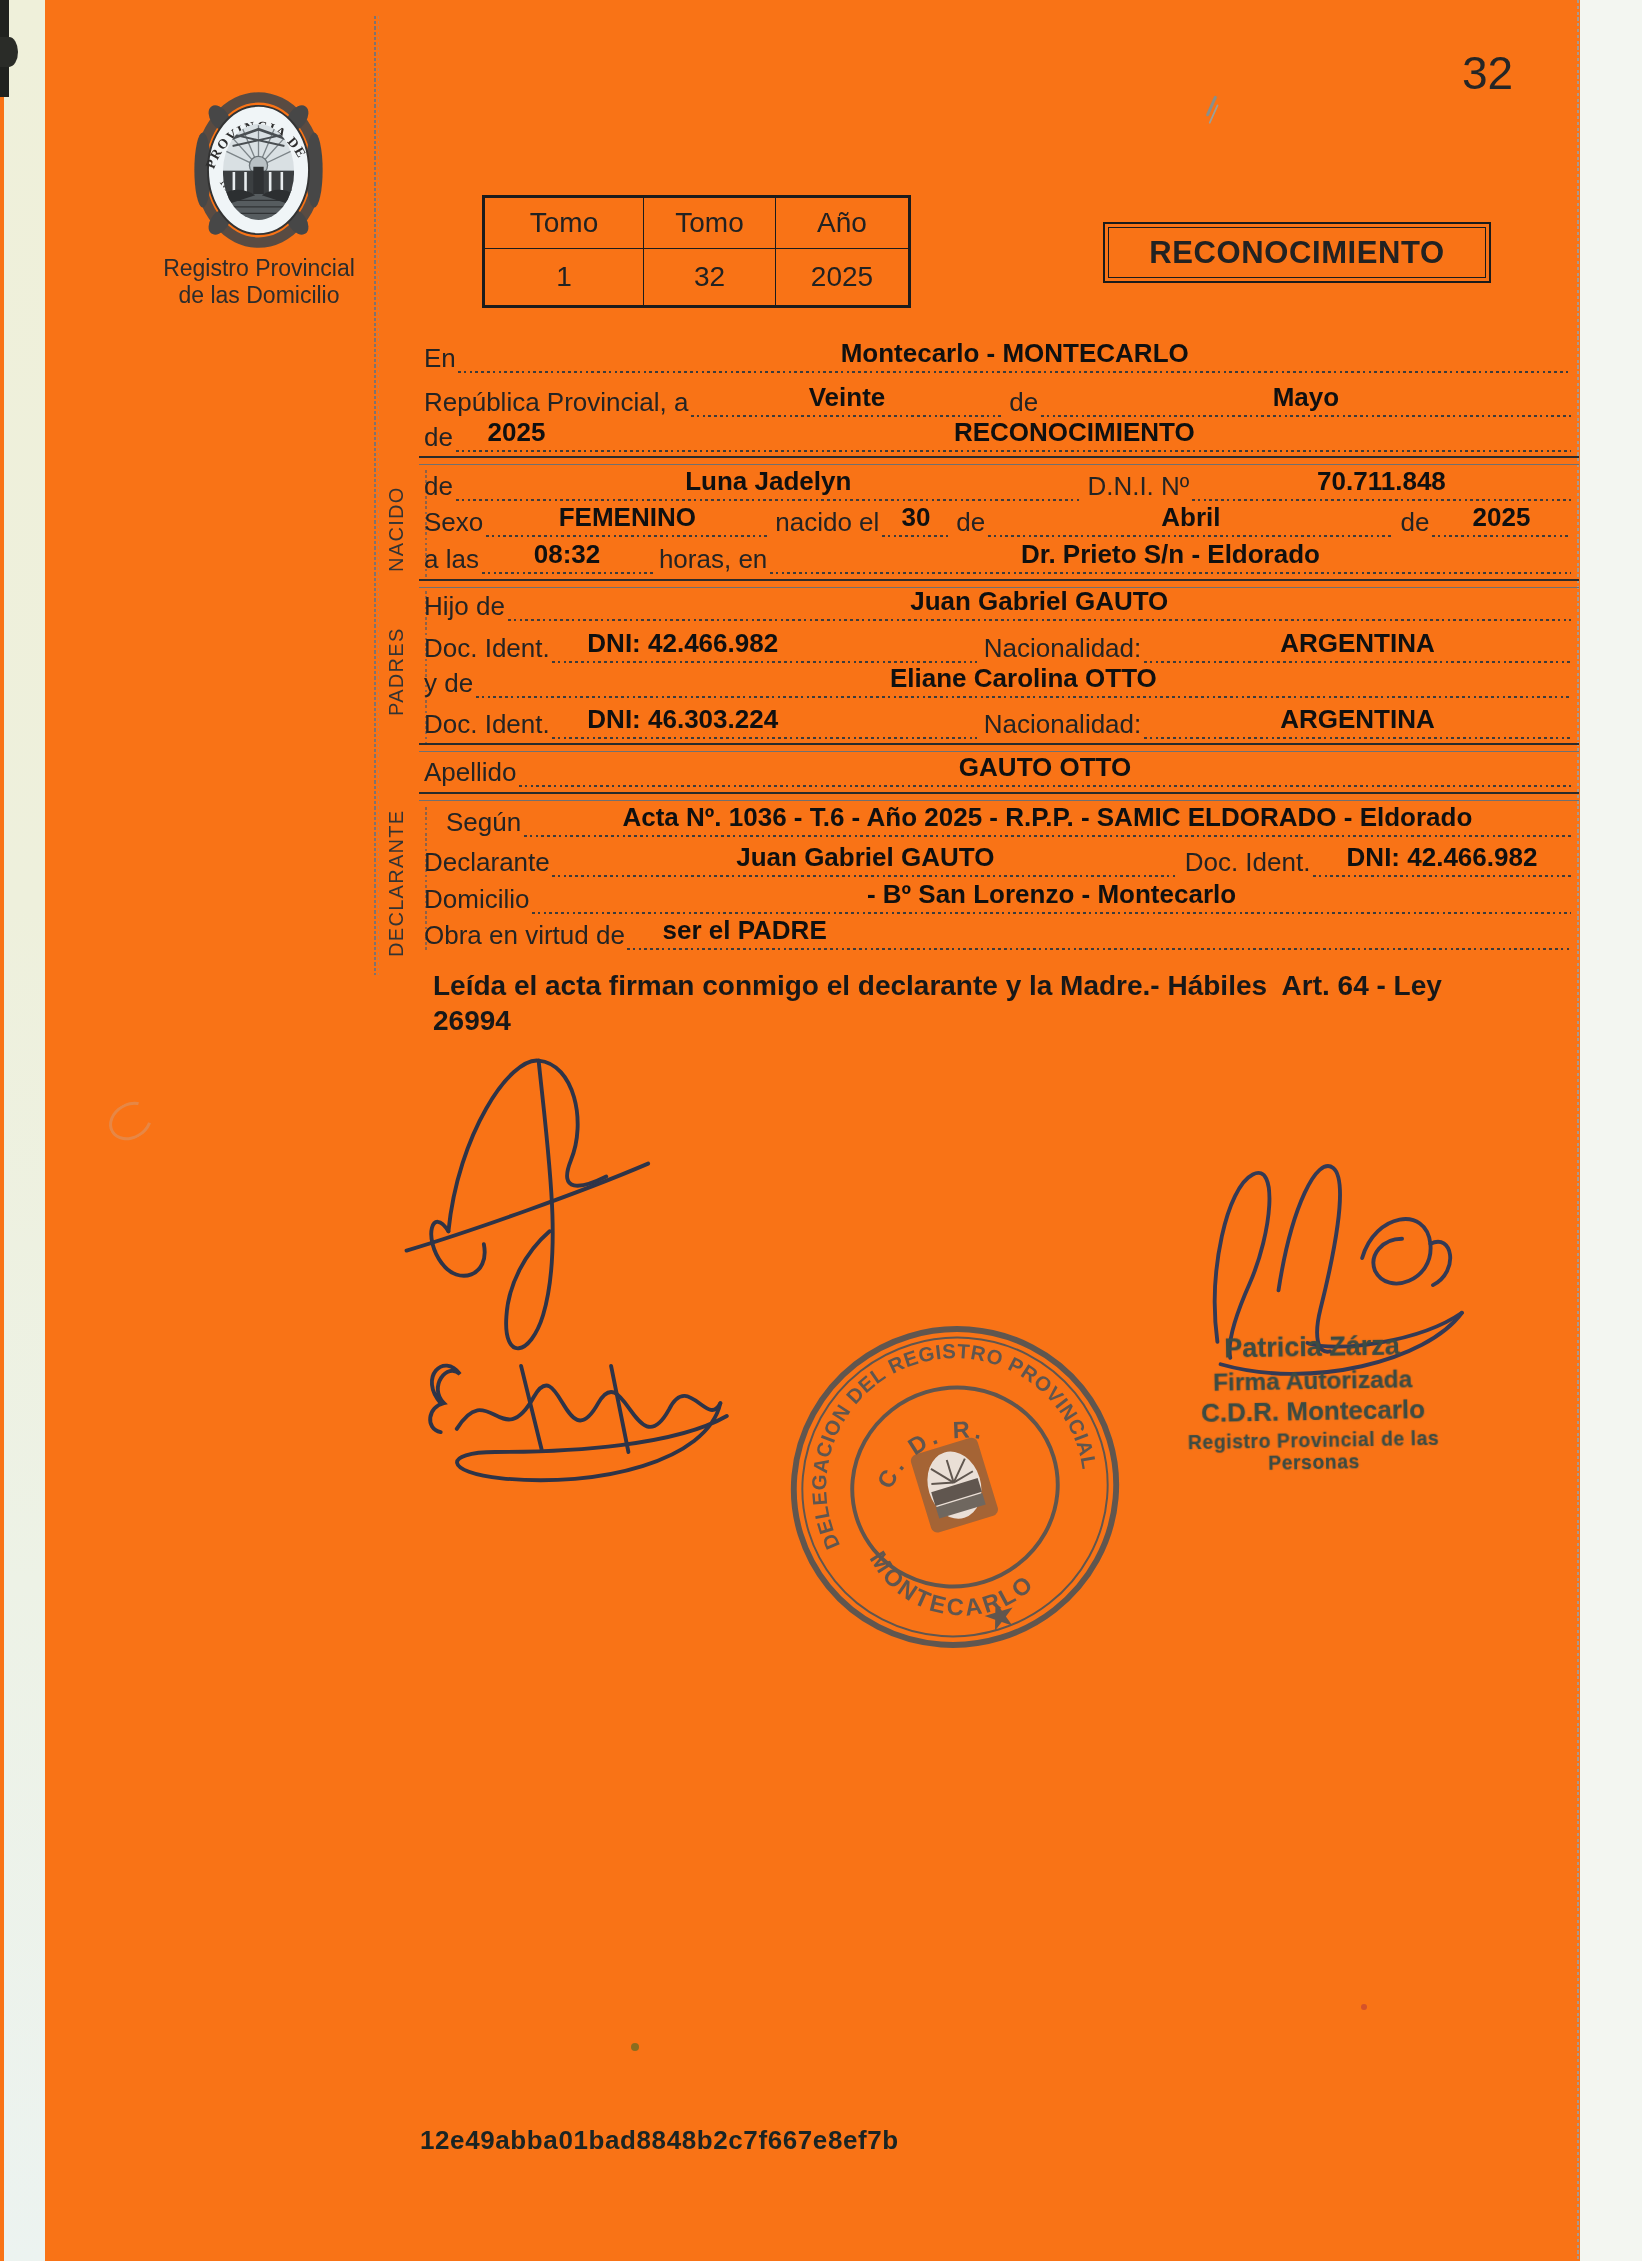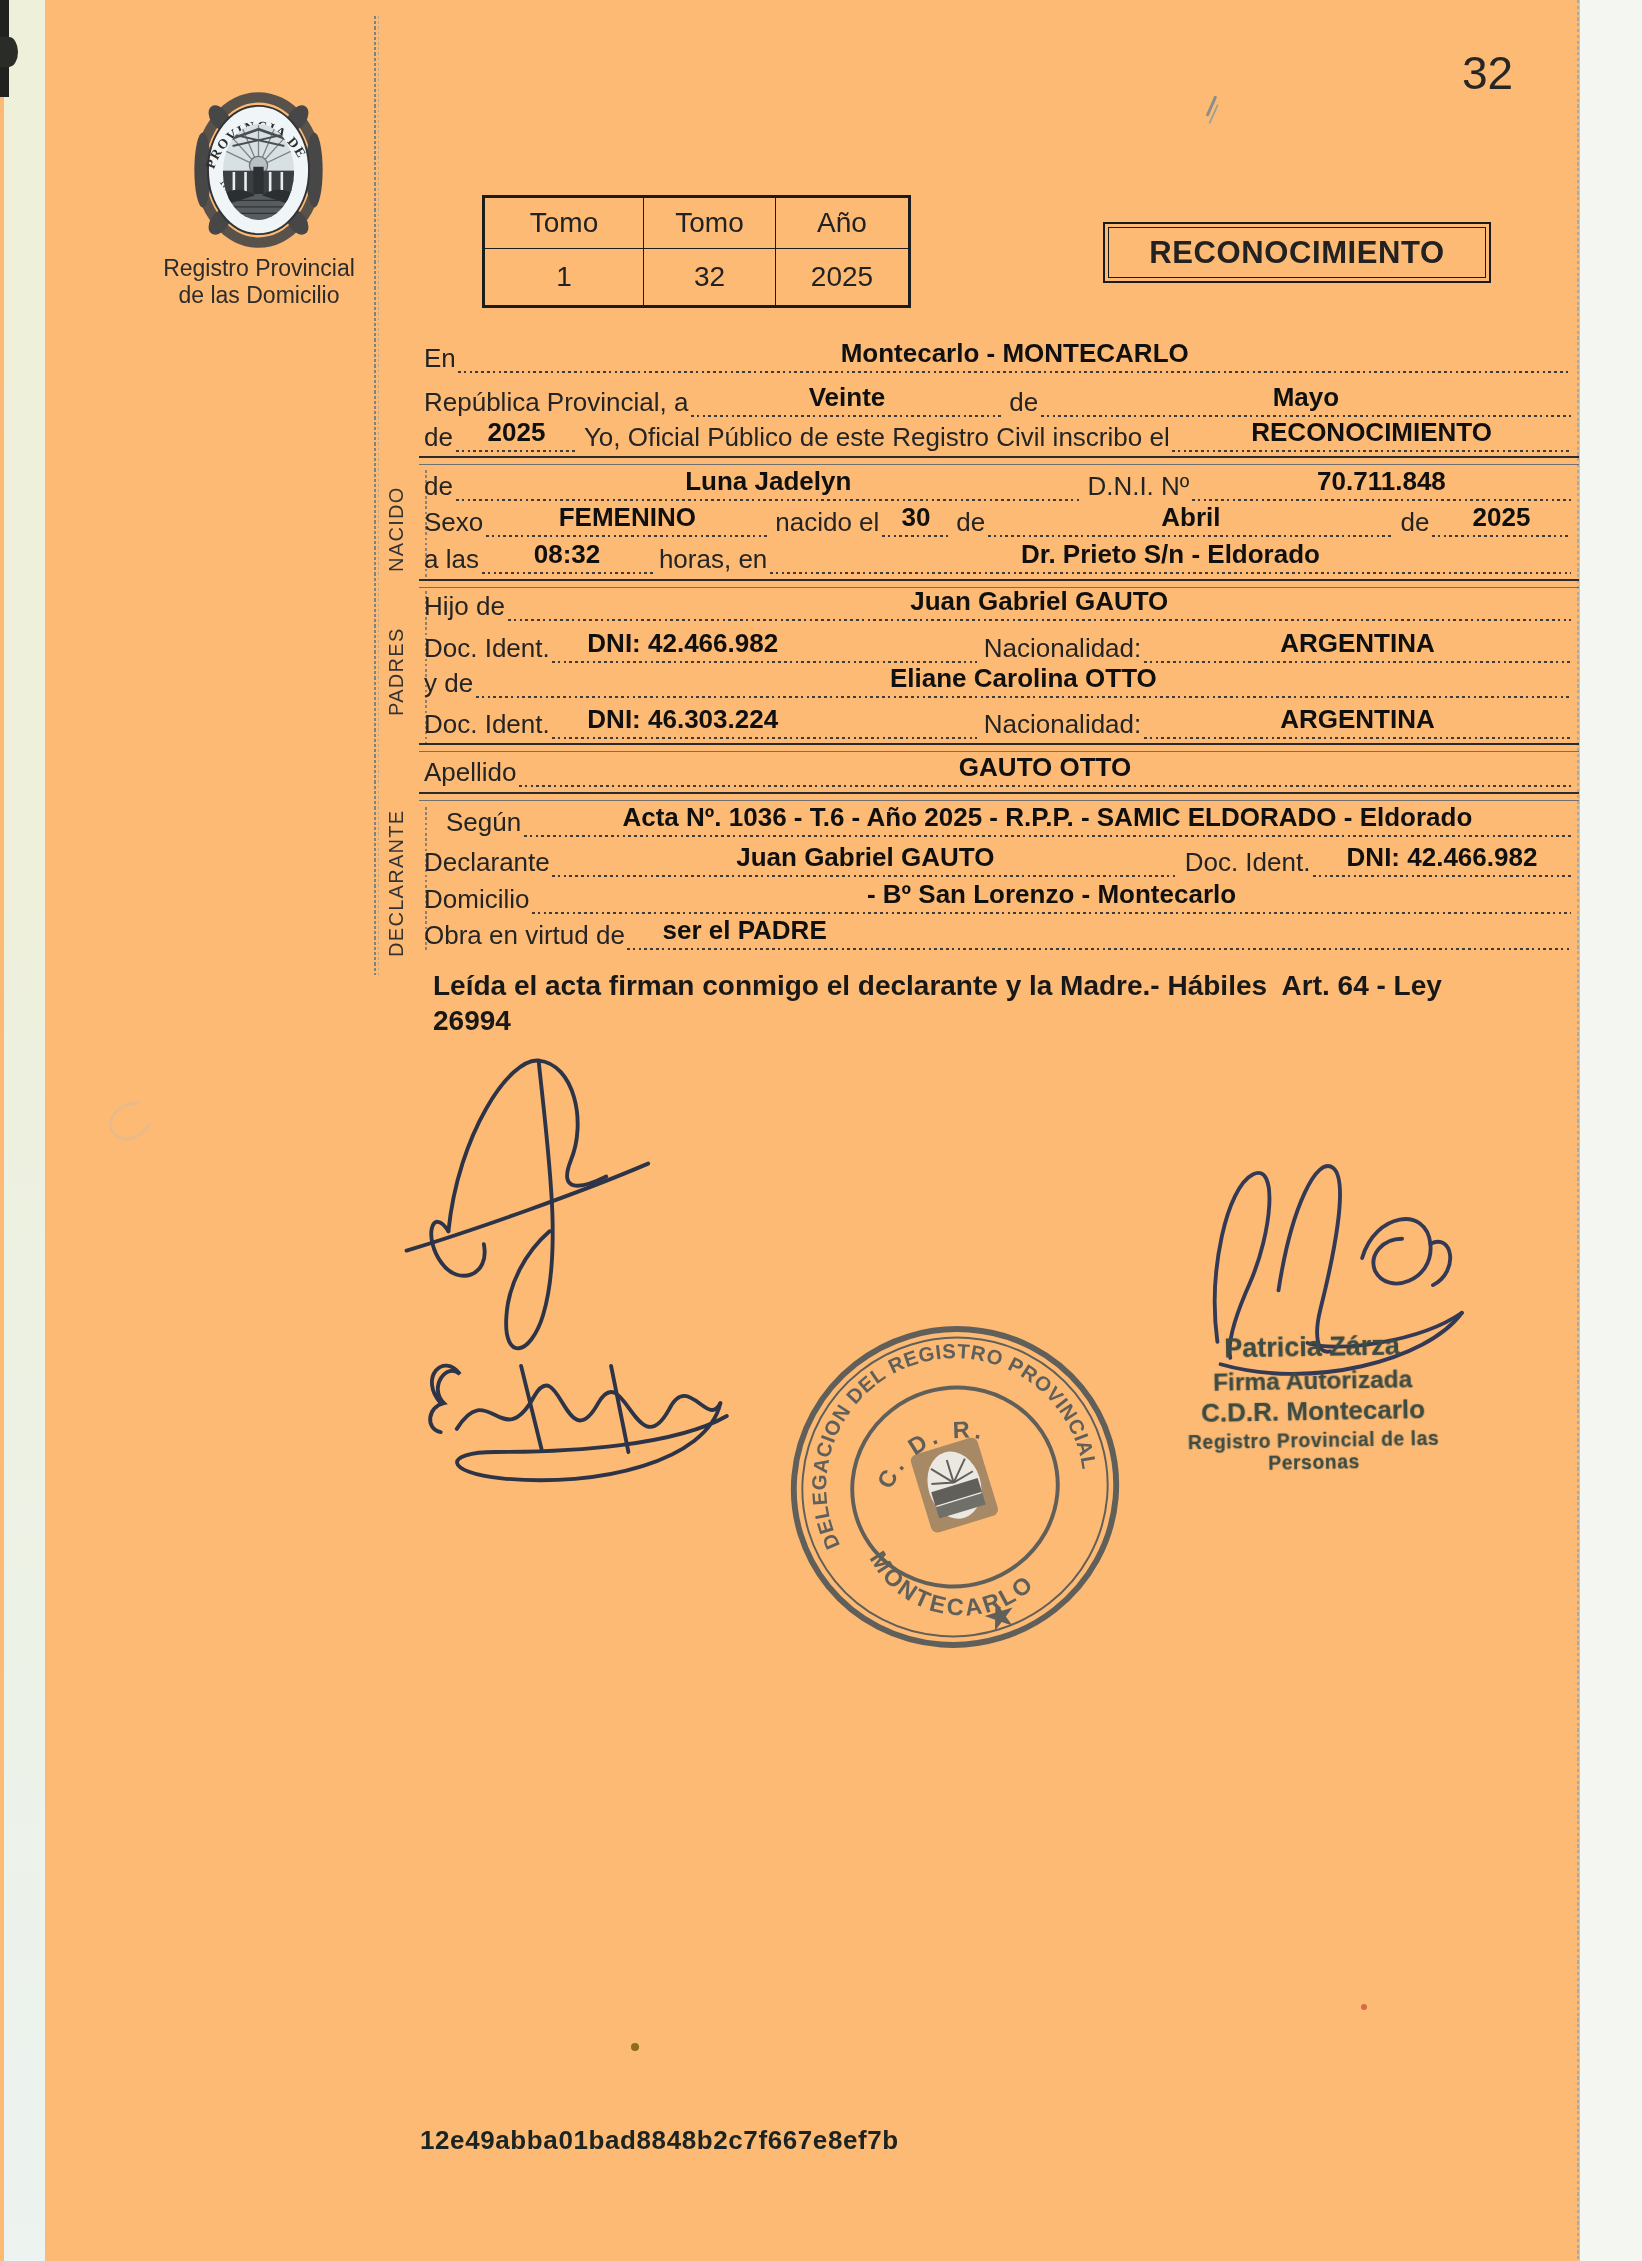--- a/index.html
+++ b/index.html
@@ -1,16 +1,16 @@
 <!DOCTYPE html>
 <html style="font-size:10.3px"><head>
 <meta charset="utf-8">
 <style>
   html,body{margin:0;padding:0;background:#eef1ee;}
-  #page{position:relative;width:1643px;height:2261px;background:#fdba74;overflow:hidden;
+  #page{position:relative;width:1643px;height:2261px;background:#f97316;overflow:hidden;
         font-family:"Liberation Sans",sans-serif;color:#1c1c1c;}
   
   .edge-strip{position:absolute;left:3.9px;top:0;width:41px;height:2261px;
       background:linear-gradient(180deg,#eff0da 0%,#eef0dc 40%,#edf2e6 70%,#ecf3f0 100%);}
   .corner-mark{position:absolute;left:0;top:0;width:9px;height:97px;background:#20221f;}
   .corner-blob{position:absolute;left:0;top:37px;width:18px;height:30px;border-radius:0 60% 60% 0;background:#2a2c28;}
   .right-zigzag{position:absolute;left:1577px;top:0;width:1.9px;height:2261px;opacity:.75;
       background:repeating-linear-gradient(180deg,#8ba6b8 0 3.2px,transparent 3.2px 5.8px);}
   .right-margin{position:absolute;left:1580px;top:0;width:63px;height:2261px;background:#f3f6f1;}
   .scratch{position:absolute;left:1210px;top:95px;width:2.6px;height:22px;background:#8a8f8a;
@@ -205,21 +205,20 @@
     <span class="lbl after">de</span>
     <span class="fill" style="--g:1.7;">
         <span class="val">Mayo</span>
       </span>
   </div>
   <div class="fline" style="top:423px;">
     <span class="lbl">de</span>
     <span class="fill" style="--g:0;--b:122px;">
         <span class="val">2025</span>
       </span>
-    <span class="lbl after">Yo, Oficial Público de este Registro Civil inscribo el</span>
     <span class="fill" style="--g:1;">
         <span class="val">RECONOCIMIENTO</span>
       </span>
   </div>
   <div class="sep" style="top:456px;"></div>
 
   <div class="fline" style="top:472px;">
     <span class="lbl">de</span>
     <span class="fill" style="--g:1.65;">
         <span class="val">Luna Jadelyn</span>

